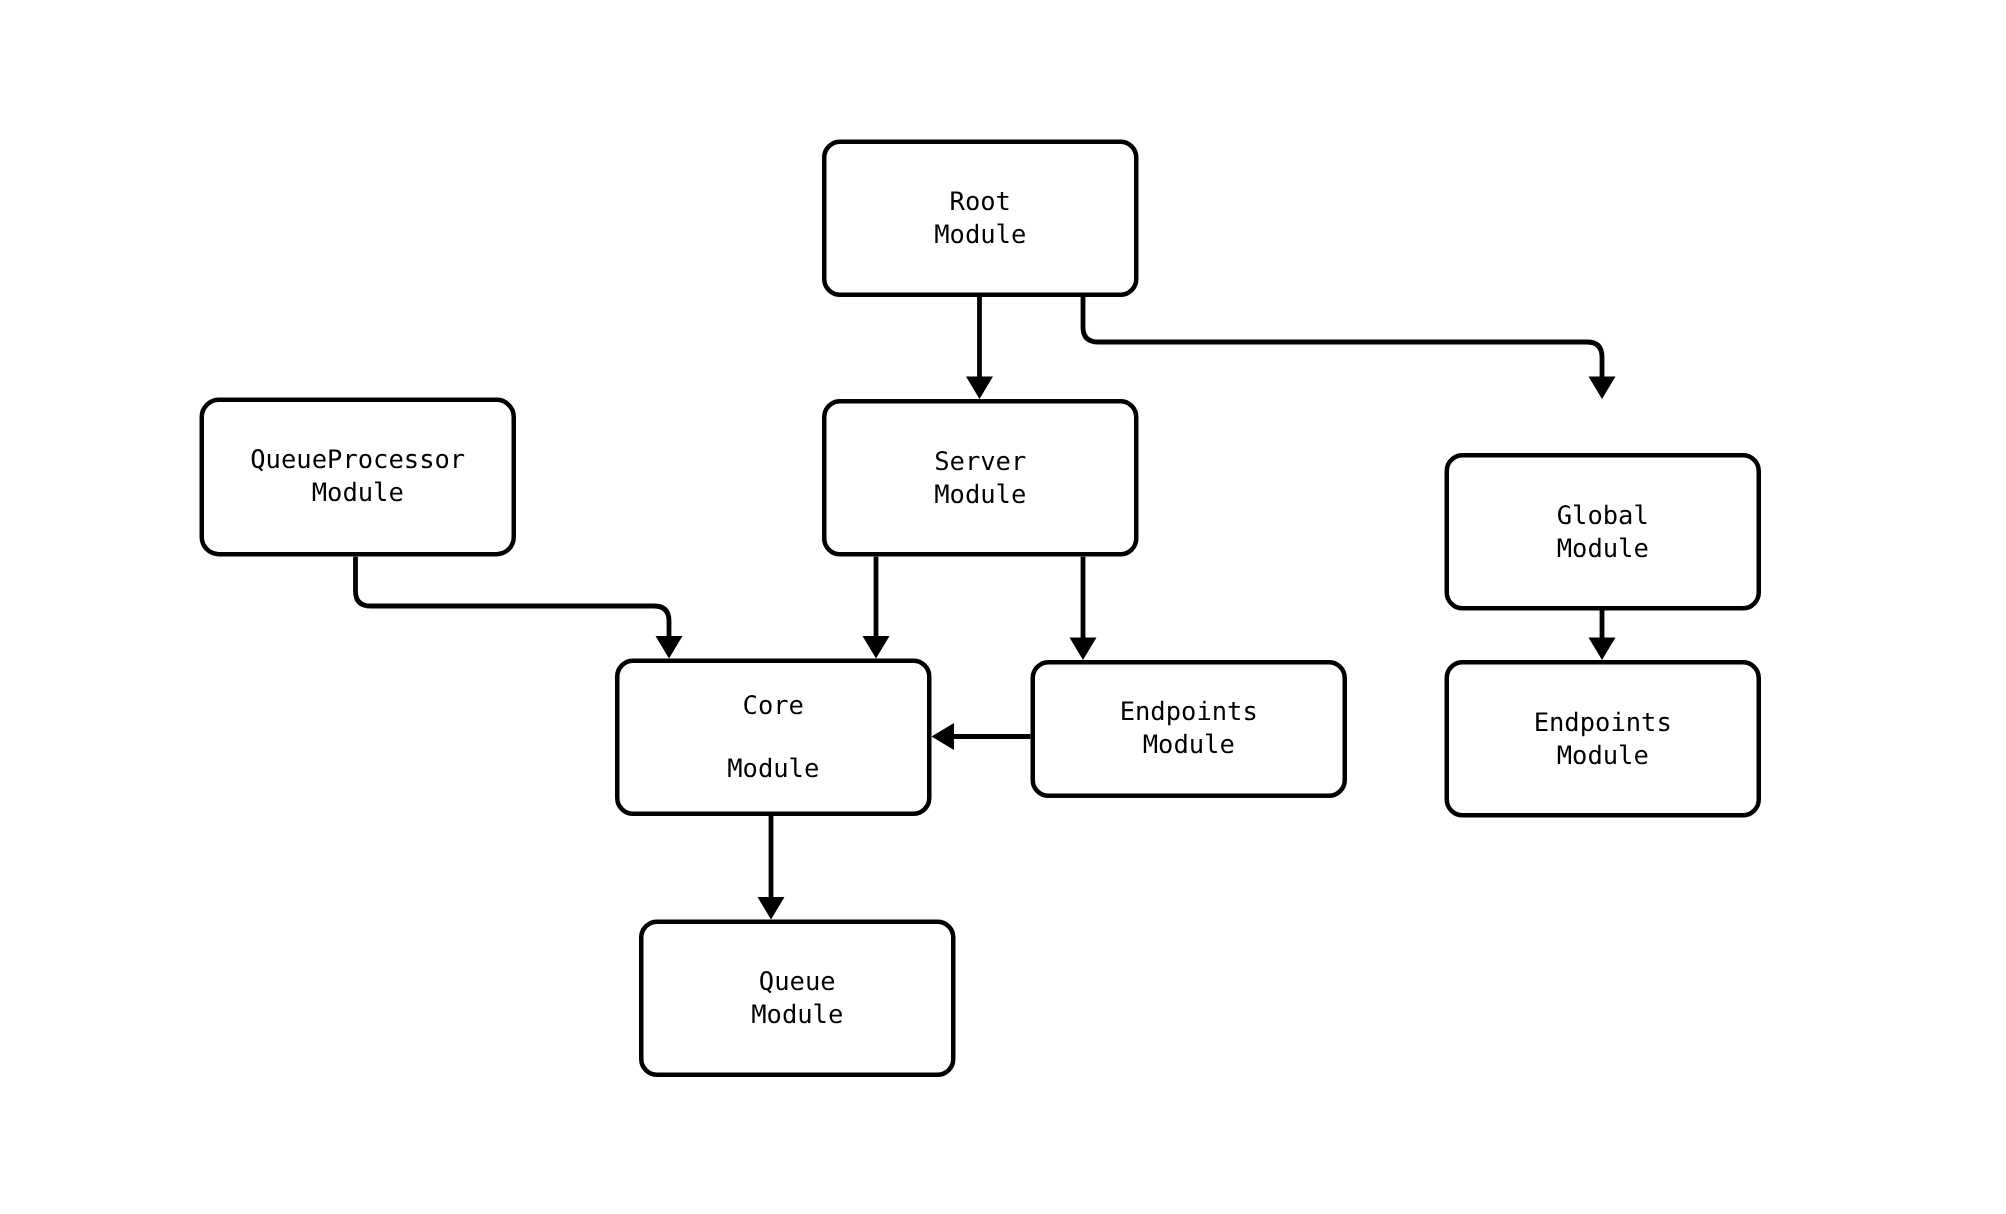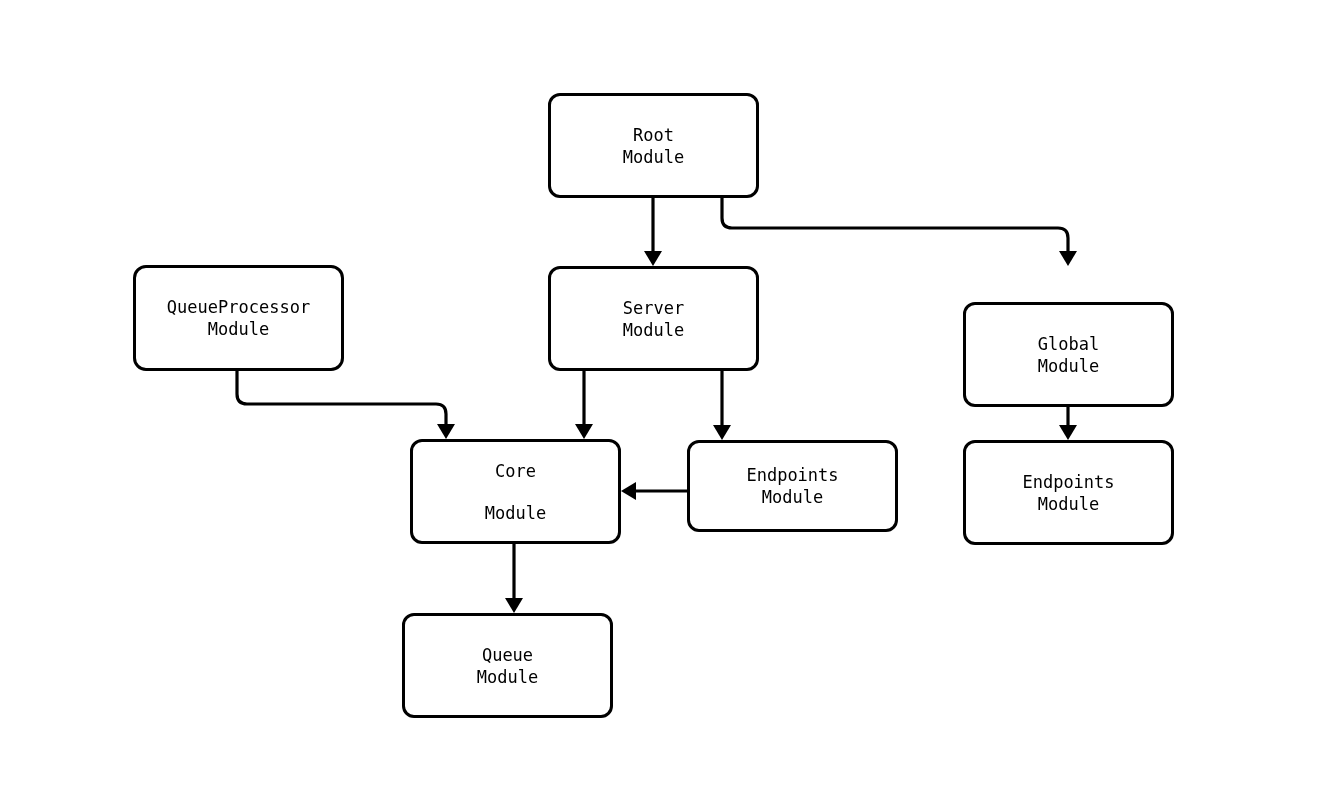--- a/index.html
+++ b/index.html
@@ -100,18 +100,18 @@
   <div class="node" style="left: 687px; top: 440px; width: 211px; height: 92px; background: rgb(255, 255, 255); border-color: rgb(0, 0, 0);">
     <div class="node-line">Endpoints</div>
     <div class="node-line">Module</div>
   </div>
 
   <div class="node" style="left: 963px; top: 440px; width: 211px; height: 105px; background: rgb(255, 255, 255); border-color: rgb(0, 0, 0);">
     <div class="node-line">Endpoints</div>
     <div class="node-line">Module</div>
   </div>
 
-  <div class="node" style="left: 402px; top: 613px; width: 211px; height: 105px; background: rgb(255, 255, 255); border-color: rgb(0, 0, 0);">
+  <div class="node" style="left: 426px; top: 613px; width: 211px; height: 105px; background: rgb(255, 255, 255); border-color: rgb(0, 0, 0);">
     <div class="node-line">Queue</div>
     <div class="node-line">Module</div>
   </div>
 
 </div>
 
 </body></html>

